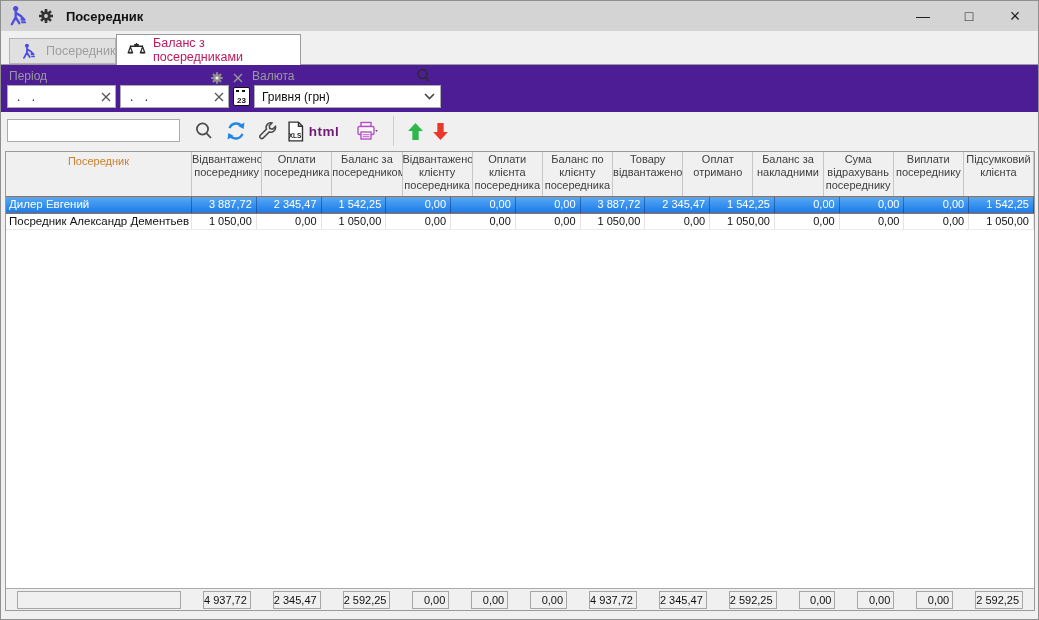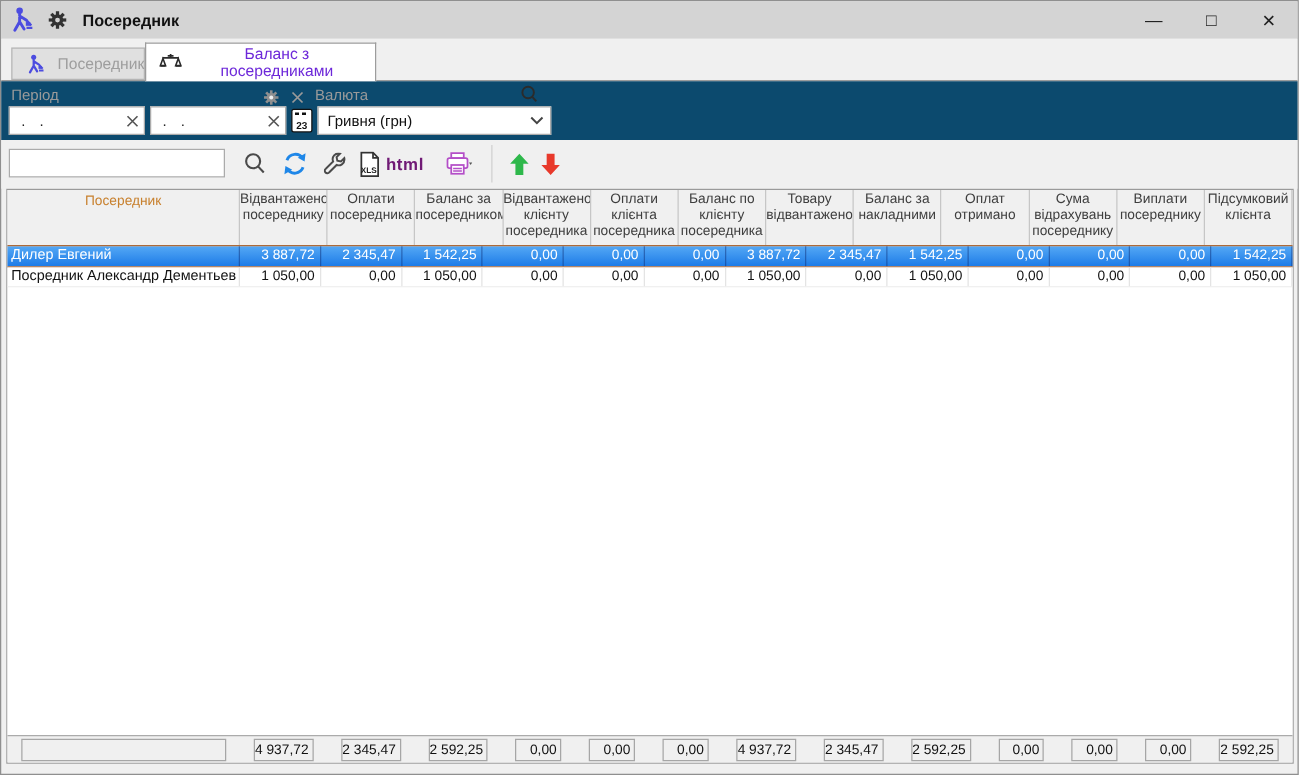--- a/index.html
+++ b/index.html
@@ -14,25 +14,25 @@
   .titlebar .title { margin-left:12px; font-size:13px; font-weight:bold; color:#111; }
   .wincontrols { position:absolute; right:0; top:0; height:30px; display:flex; }
   .winbtn { width:46px; height:30px; display:flex; align-items:center; justify-content:center; font-size:14px; color:#222; cursor:default; }
   .winbtn.close { font-size:18px; }
 
   
   .tabstrip { position:absolute; left:0; top:30px; width:100%; height:34px; background:#f0f0f0; }
   .tabstrip::after { content:""; position:absolute; left:0; right:0; bottom:0; height:1px; background:#9c9c9c; }
   .tab { position:absolute; display:flex; align-items:center; gap:7px; font-size:12.5px; padding:0 10px; }
   .tab.inactive { left:8px; bottom:1px; height:26px; width:107px; background:#e0e0e0; border:1px solid #b5b5b5; color:#9e9e9e; z-index:1; }
-  .tab.active { left:115px; bottom:0; height:31px; width:185px; background:#fff; border:1px solid #9c9c9c; border-bottom:none; color:#6d28d9; z-index:2;text-align:center; }
+  .tab.active { left:115px; bottom:0; height:31px; width:185px; background:#fff; border:1px solid #9c9c9c; border-bottom:none; color:#be185d; z-index:2; }
   .tab .ticon { width:19px; height:17px; flex:0 0 auto; }
 
   
-  .filterbar { position:absolute; left:0; top:64px; width:100%; height:47px; background:#0c4a6e; }
+  .filterbar { position:absolute; left:0; top:64px; width:100%; height:47px; background:#4c1d95; }
   .flabel { position:absolute; top:4px; font-size:12px; color:#9a9a9a; }
   .flabel.period { left:8px; }
   .flabel.currency { left:251px; }
   .fgear { position:absolute; left:209px; top:6px; width:14px; height:14px; }
   .fclear { position:absolute; left:231px; top:7px; width:12px; height:12px; }
   .fsearch { position:absolute; left:414px; top:2px; width:17px; height:17px; }
   .datefield { position:absolute; top:20px; height:23px; width:109px; background:#fff; border:1px solid #ababab; display:flex; align-items:center; }
   .datefield.d1 { left:6px; } .datefield.d2 { left:119px; }
   .datefield .dval { flex:1; padding-left:9px; font-size:12px; color:#222; letter-spacing:4px; }
   .datefield .dx { width:18px; height:100%; display:flex; align-items:center; justify-content:center; }
@@ -228,22 +228,22 @@
   <div class="grid">
     <div class="ghead">
         <div class="hc c0"><span>Посередник</span></div>
         <div class="hc"><span>Відвантажено посереднику</span></div>
         <div class="hc"><span>Оплати посередника</span></div>
         <div class="hc"><span>Баланс за посередником</span></div>
         <div class="hc"><span>Відвантажено клієнту посередника</span></div>
         <div class="hc"><span>Оплати клієнта посередника</span></div>
         <div class="hc"><span>Баланс по клієнту посередника</span></div>
         <div class="hc"><span>Товару відвантажено</span></div>
+        <div class="hc"><span>Оплат отримано</span></div>
         <div class="hc"><span>Баланс за накладними</span></div>
-        <div class="hc"><span>Оплат отримано</span></div>
         <div class="hc"><span>Сума відрахувань посереднику</span></div>
         <div class="hc"><span>Виплати посереднику</span></div>
         <div class="hc"><span>Підсумковий клієнта</span></div>
       </div>
     <div class="gbody">
         <div class="row sel">
           <div class="cell c0">Дилер Евгений</div>
           <div class="cell">3 887,72</div>
           <div class="cell">2 345,47</div>
           <div class="cell">1 542,25</div>

